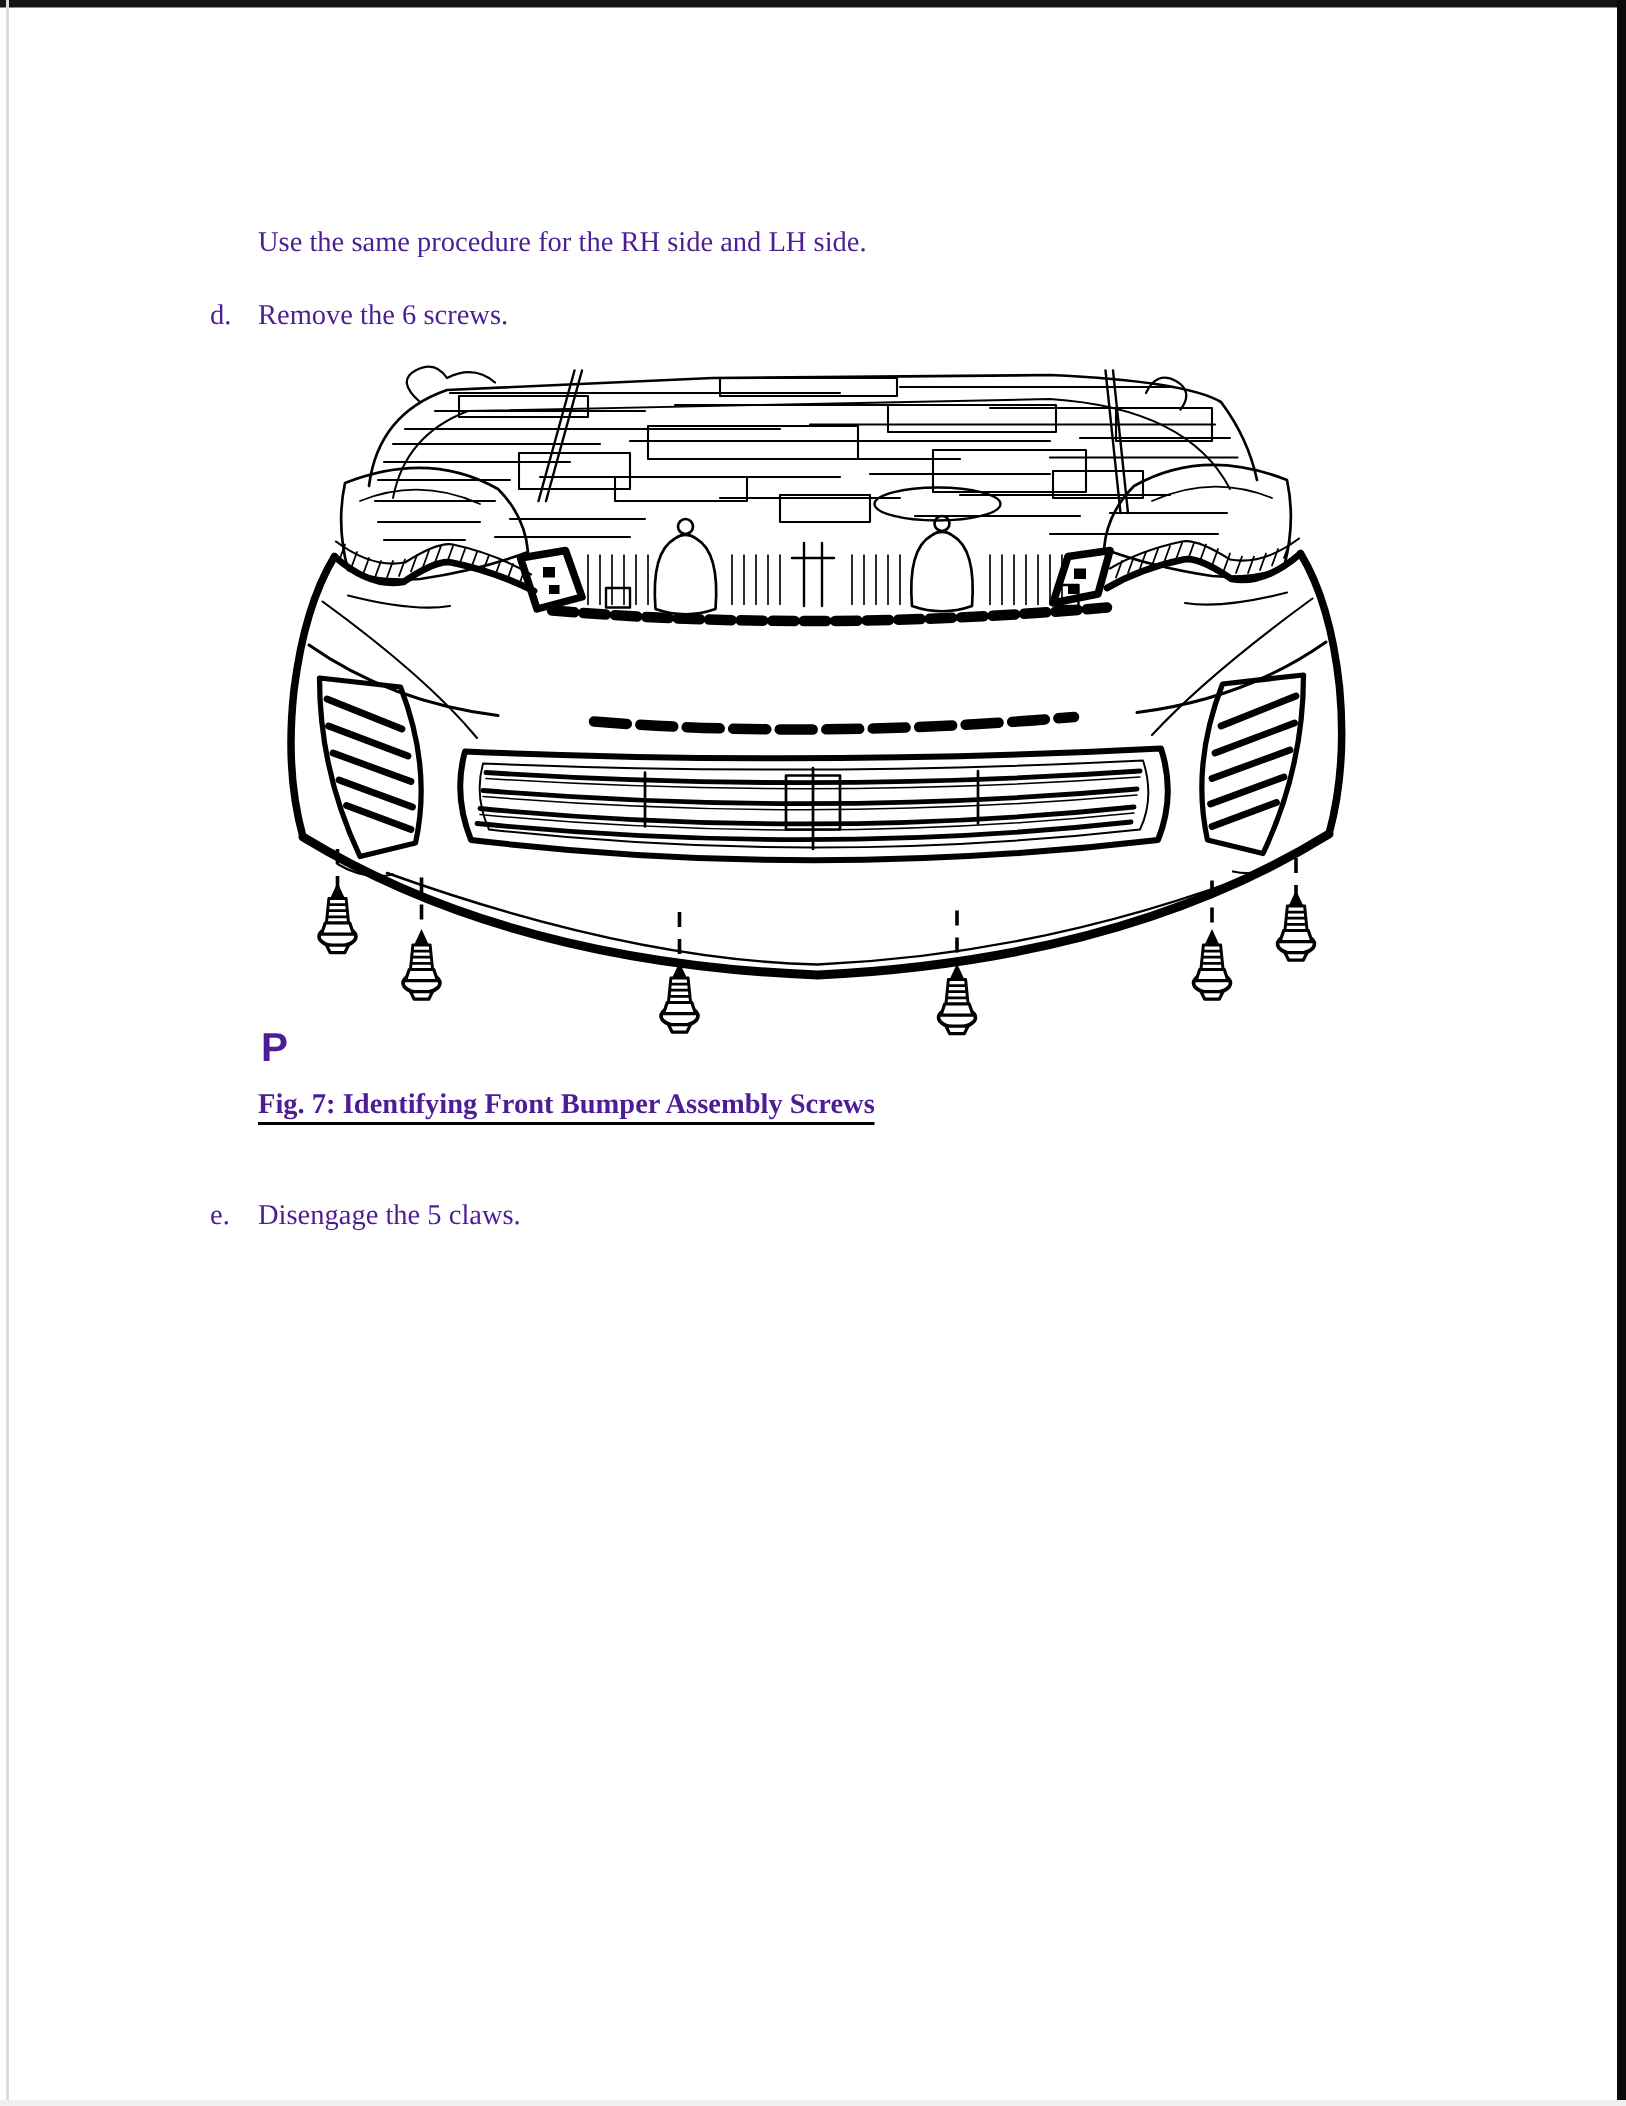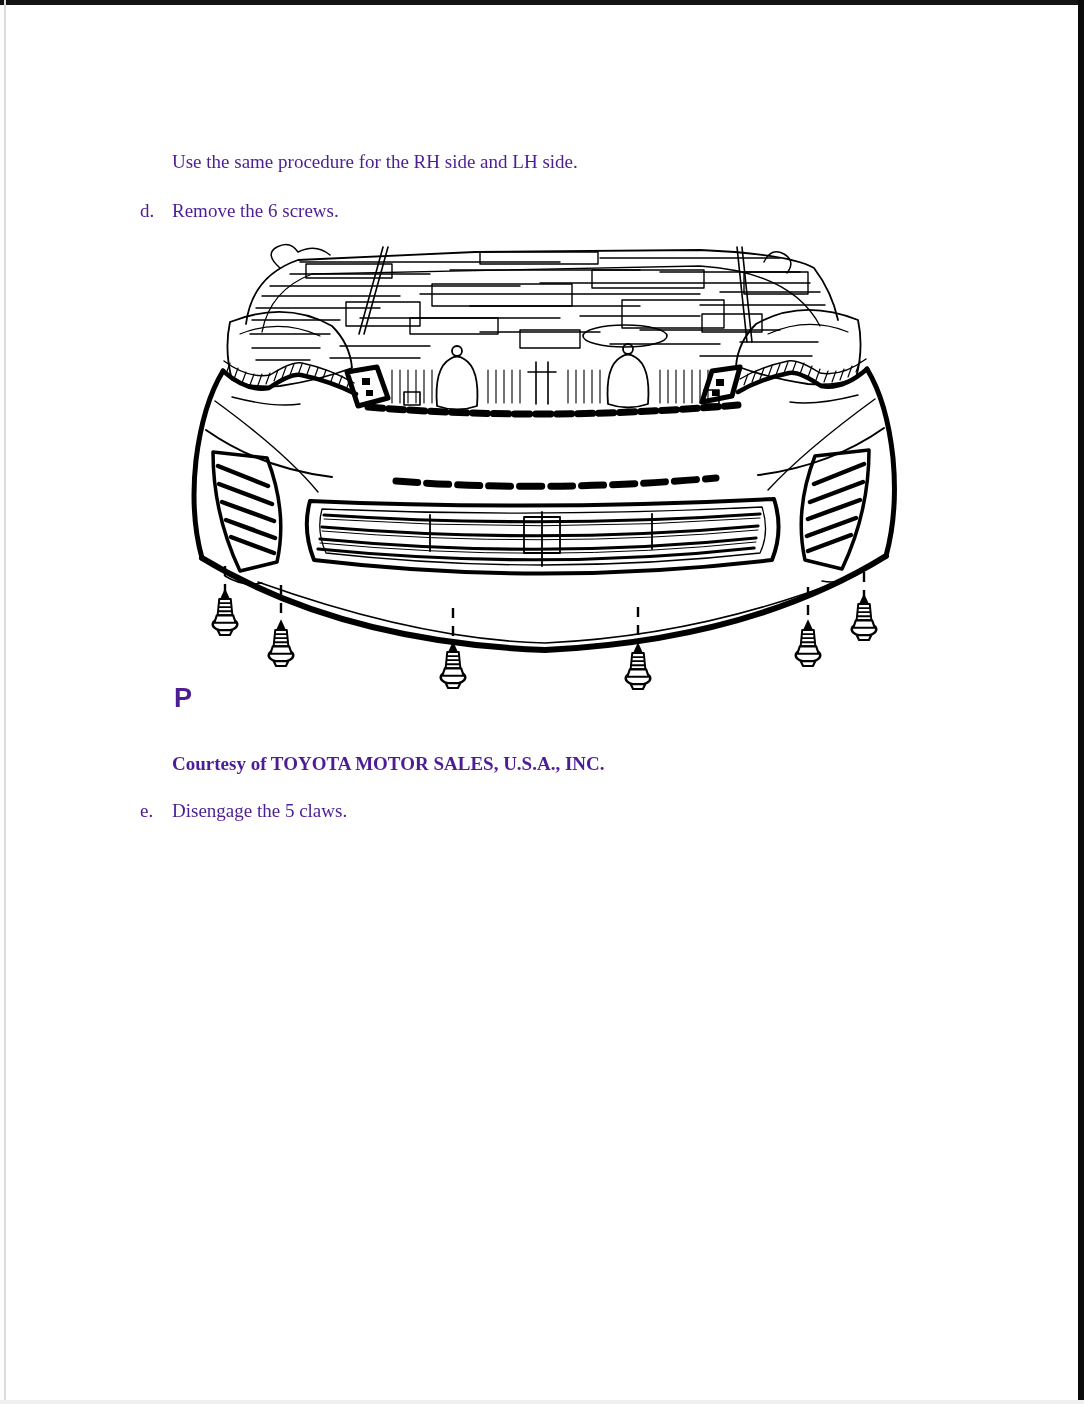--- a/index.html
+++ b/index.html
@@ -157,18 +157,20 @@
           <use href="#screw"></use>
         </g>
       <g transform="translate(864,631) scale(0.82)">
           <use href="#screw"></use>
         </g>
     </svg>
   </div>
 
   <div class="p-marker">P</div>
 
-  <div class="caption-credit">Courtesy of TOYOTA MOTOR SALES, U.S.A., INC.</div>
+  <div class="caption-title">
+    <span>Fig. 7: Identifying Front Bumper Assembly Screws</span>
+  </div>
 
   <div class="step-letter" style="top:800px;">e.</div>
   <div class="step-text" style="top:800px;">Disengage the 5 claws.</div>
 
 </div>
 
 </body></html>

